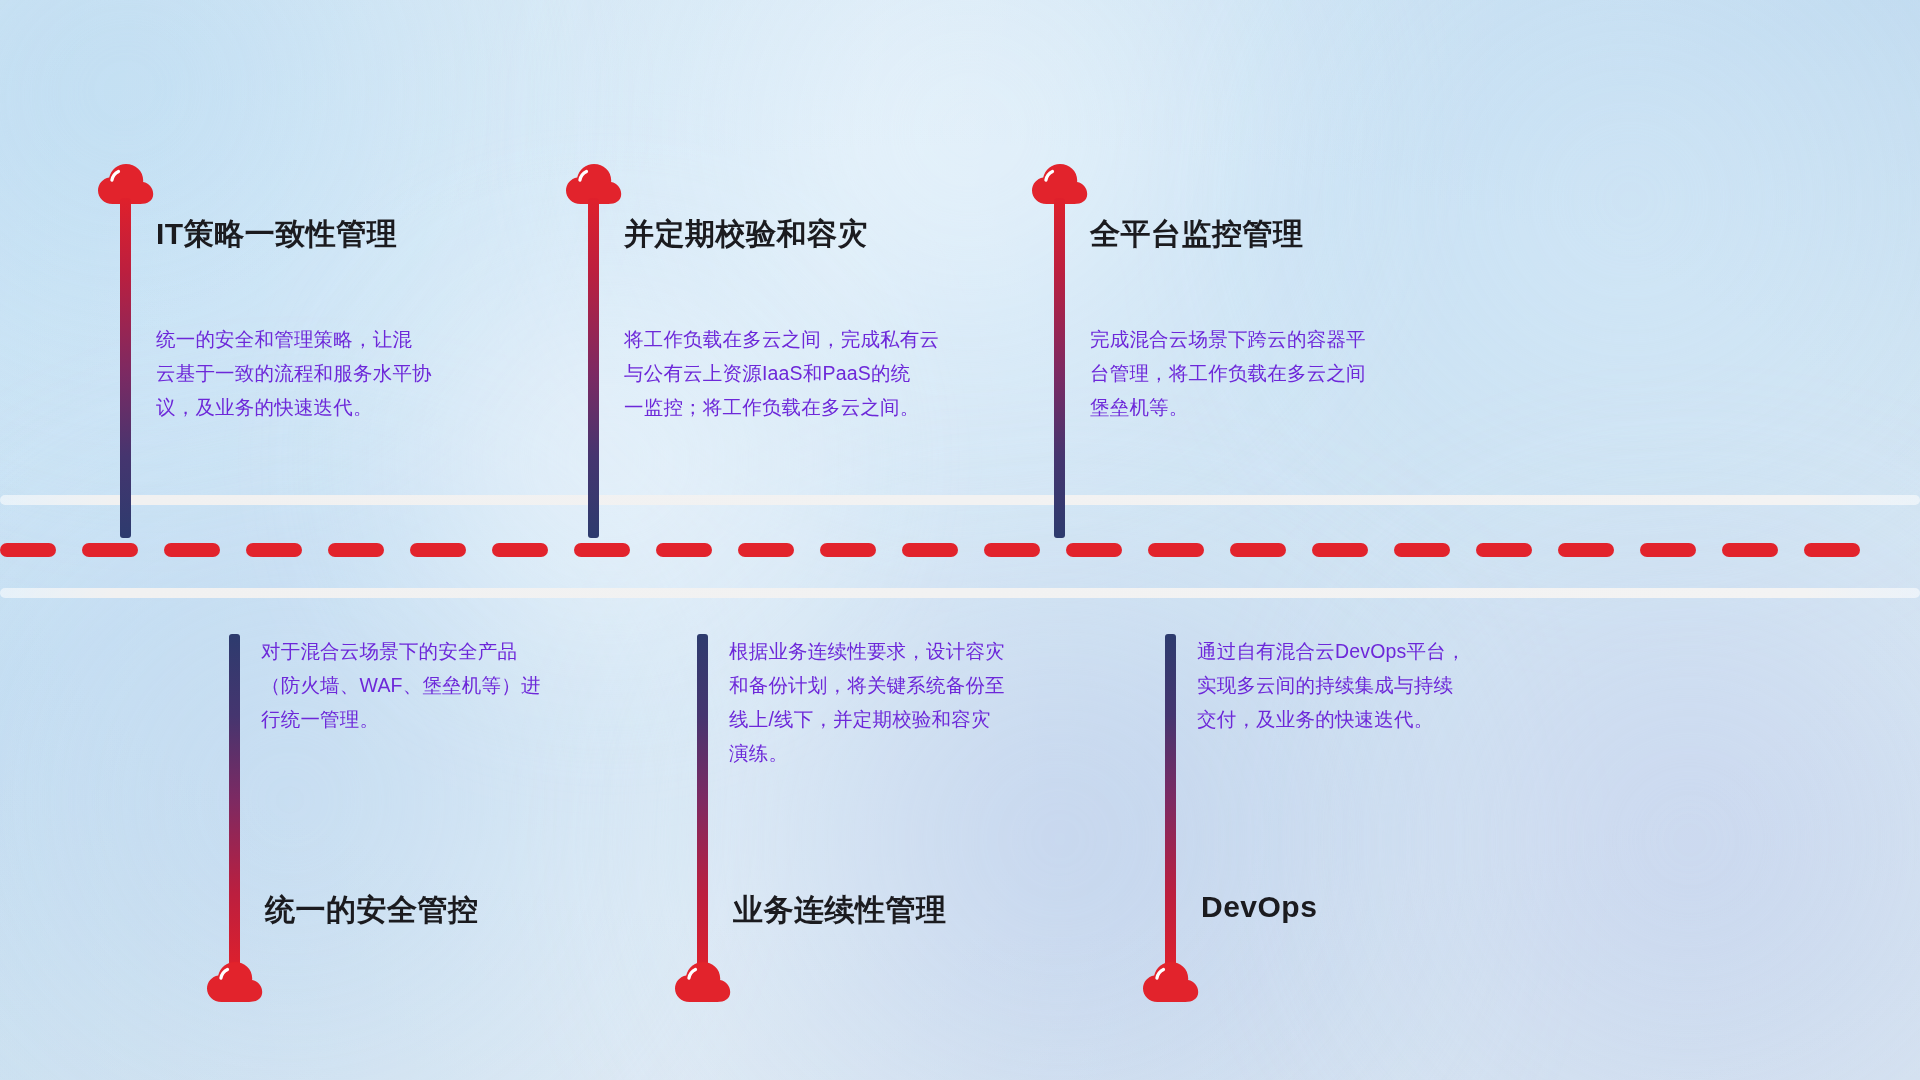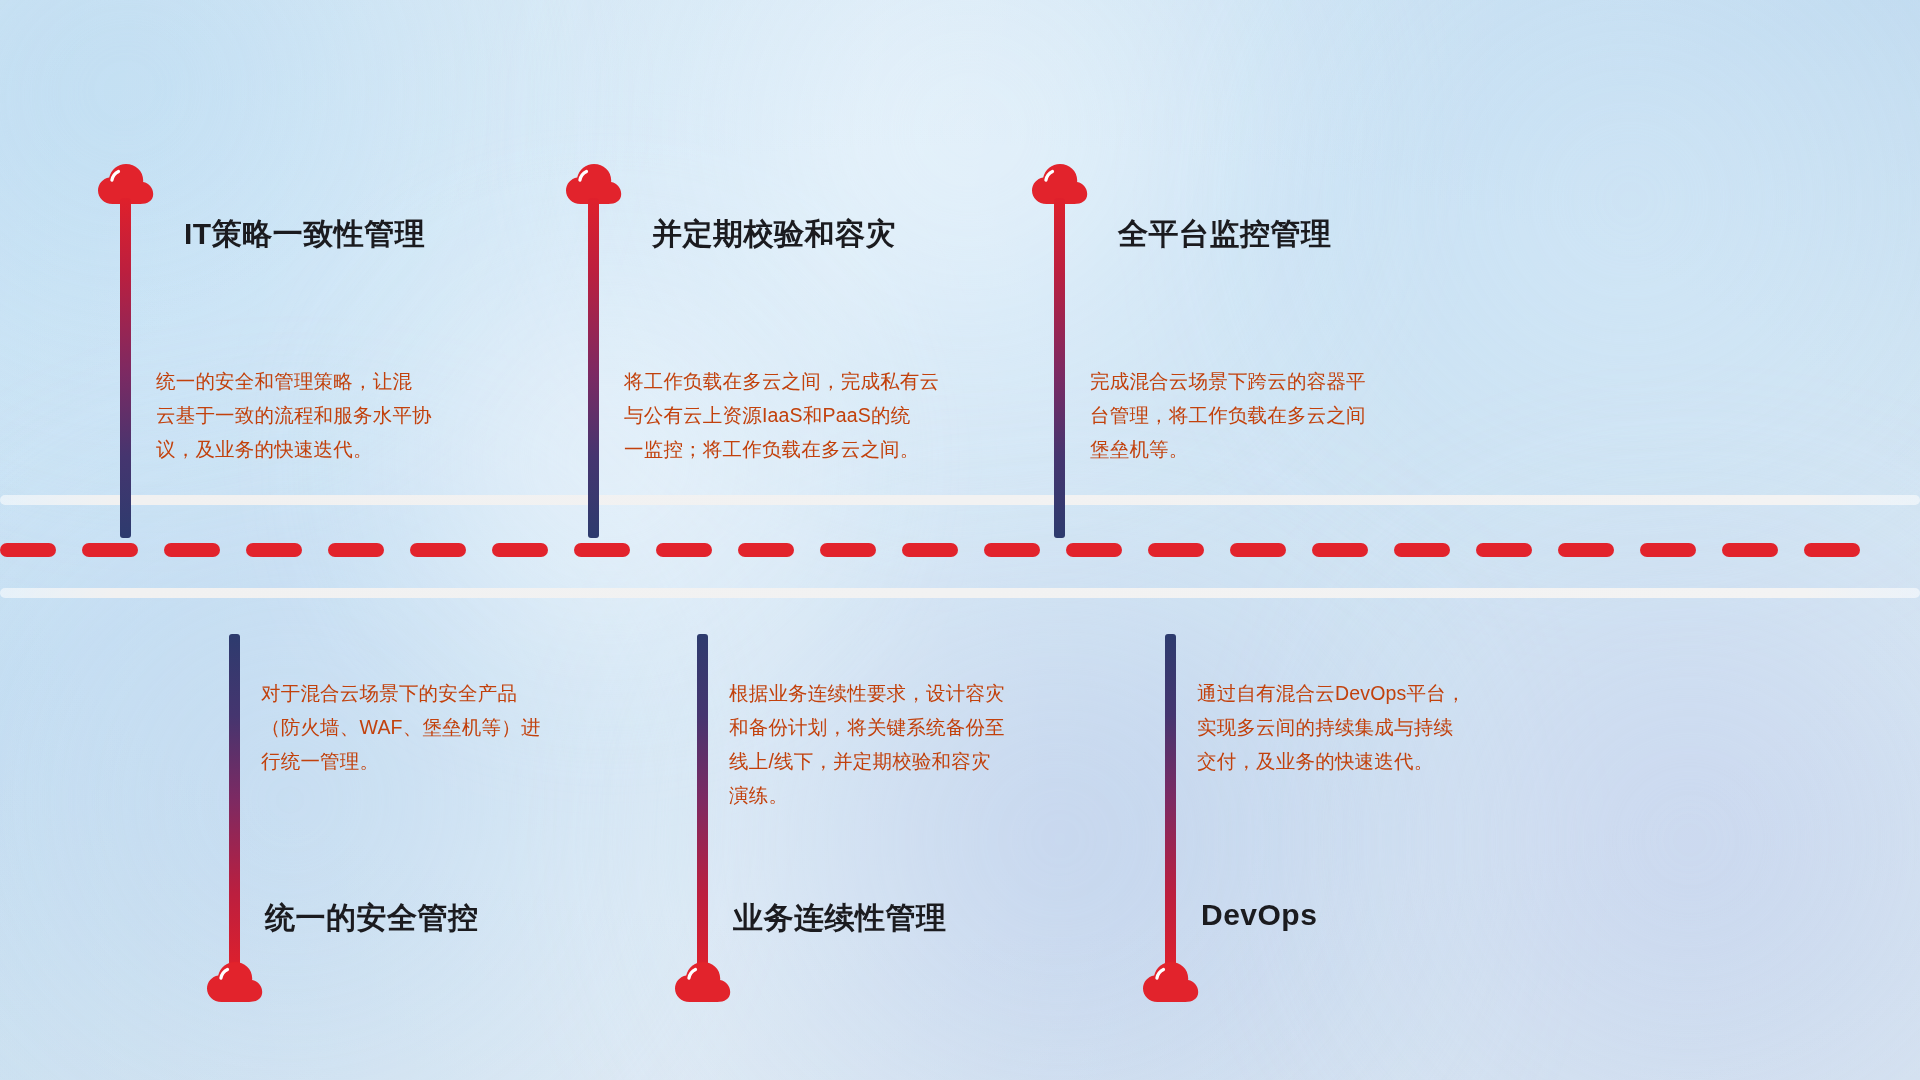--- a/index.html
+++ b/index.html
@@ -117,36 +117,35 @@
     font-size: 30px;
     font-weight: 700;
     color: #1b1b1f;
     letter-spacing: .5px;
     white-space: nowrap;
   }
   .col-desc {
     position: absolute;
     font-size: 19.5px;
     line-height: 34px;
-    color: #c2410c;
+    color: #6d28d9;
     width: 360px;
     letter-spacing: .2px;
-    margin-top: 42px;
   }
 
   
   .top .cloud  { left: 0;   top: 0; }
   .top .stem   { left: 24px; top: 38px; height: 340px; }
-  .top .col-title { left: 60px; top: 54px; margin-left: 28px; }
+  .top .col-title { left: 60px; top: 54px; }
   .top .col-desc  { left: 60px; top: 162px; }
 
   
   .bot .cloud  { left: 0;    top: 324px; }
   .bot .stem   { left: 24px; top: 0;  height: 340px; }
-  .bot .col-title { left: 60px; top: 264px; }
+  .bot .col-title { left: 60px; top: 256px; }
   .bot .col-desc  { left: 56px; top: 0px; }
 
   
   #col-top-1 { left: 96px;  top: 160px; }
   #col-top-2 { left: 564px; top: 160px; }
   #col-top-3 { left: 1030px; top: 160px; }
 
   #col-bot-1 { left: 205px;  top: 634px; }
   #col-bot-2 { left: 673px;  top: 634px; }
   #col-bot-3 { left: 1141px; top: 634px; }

